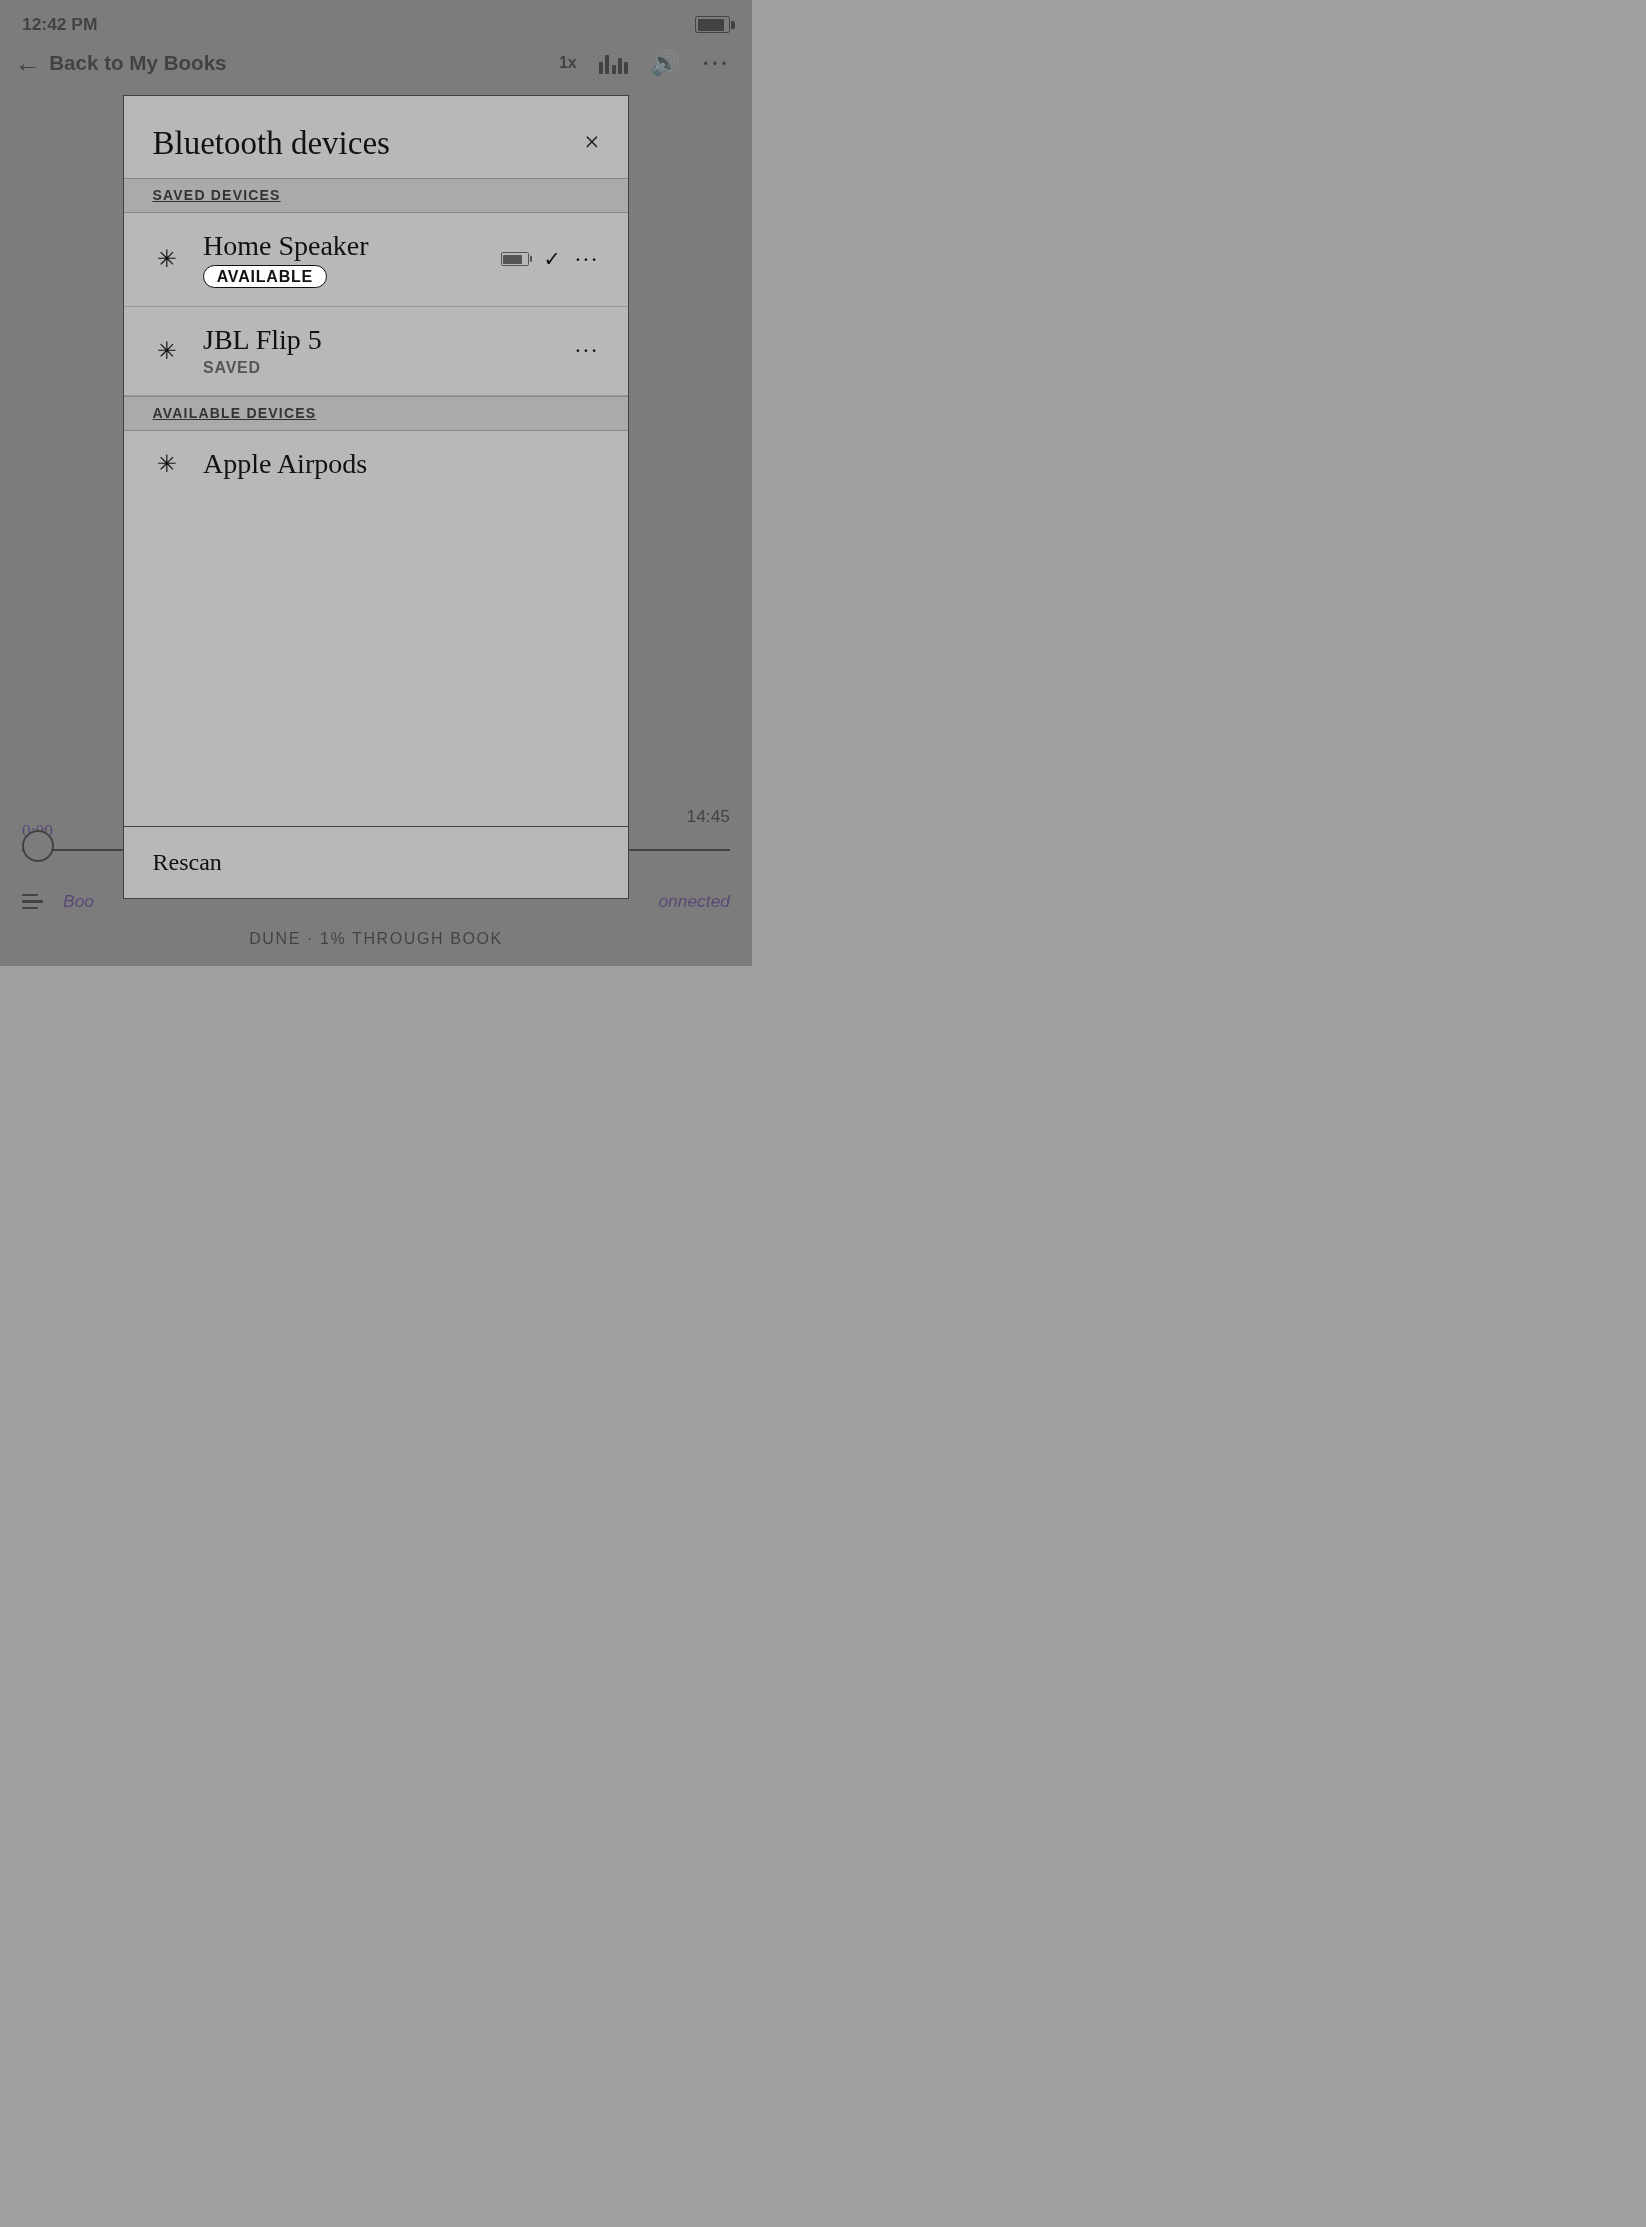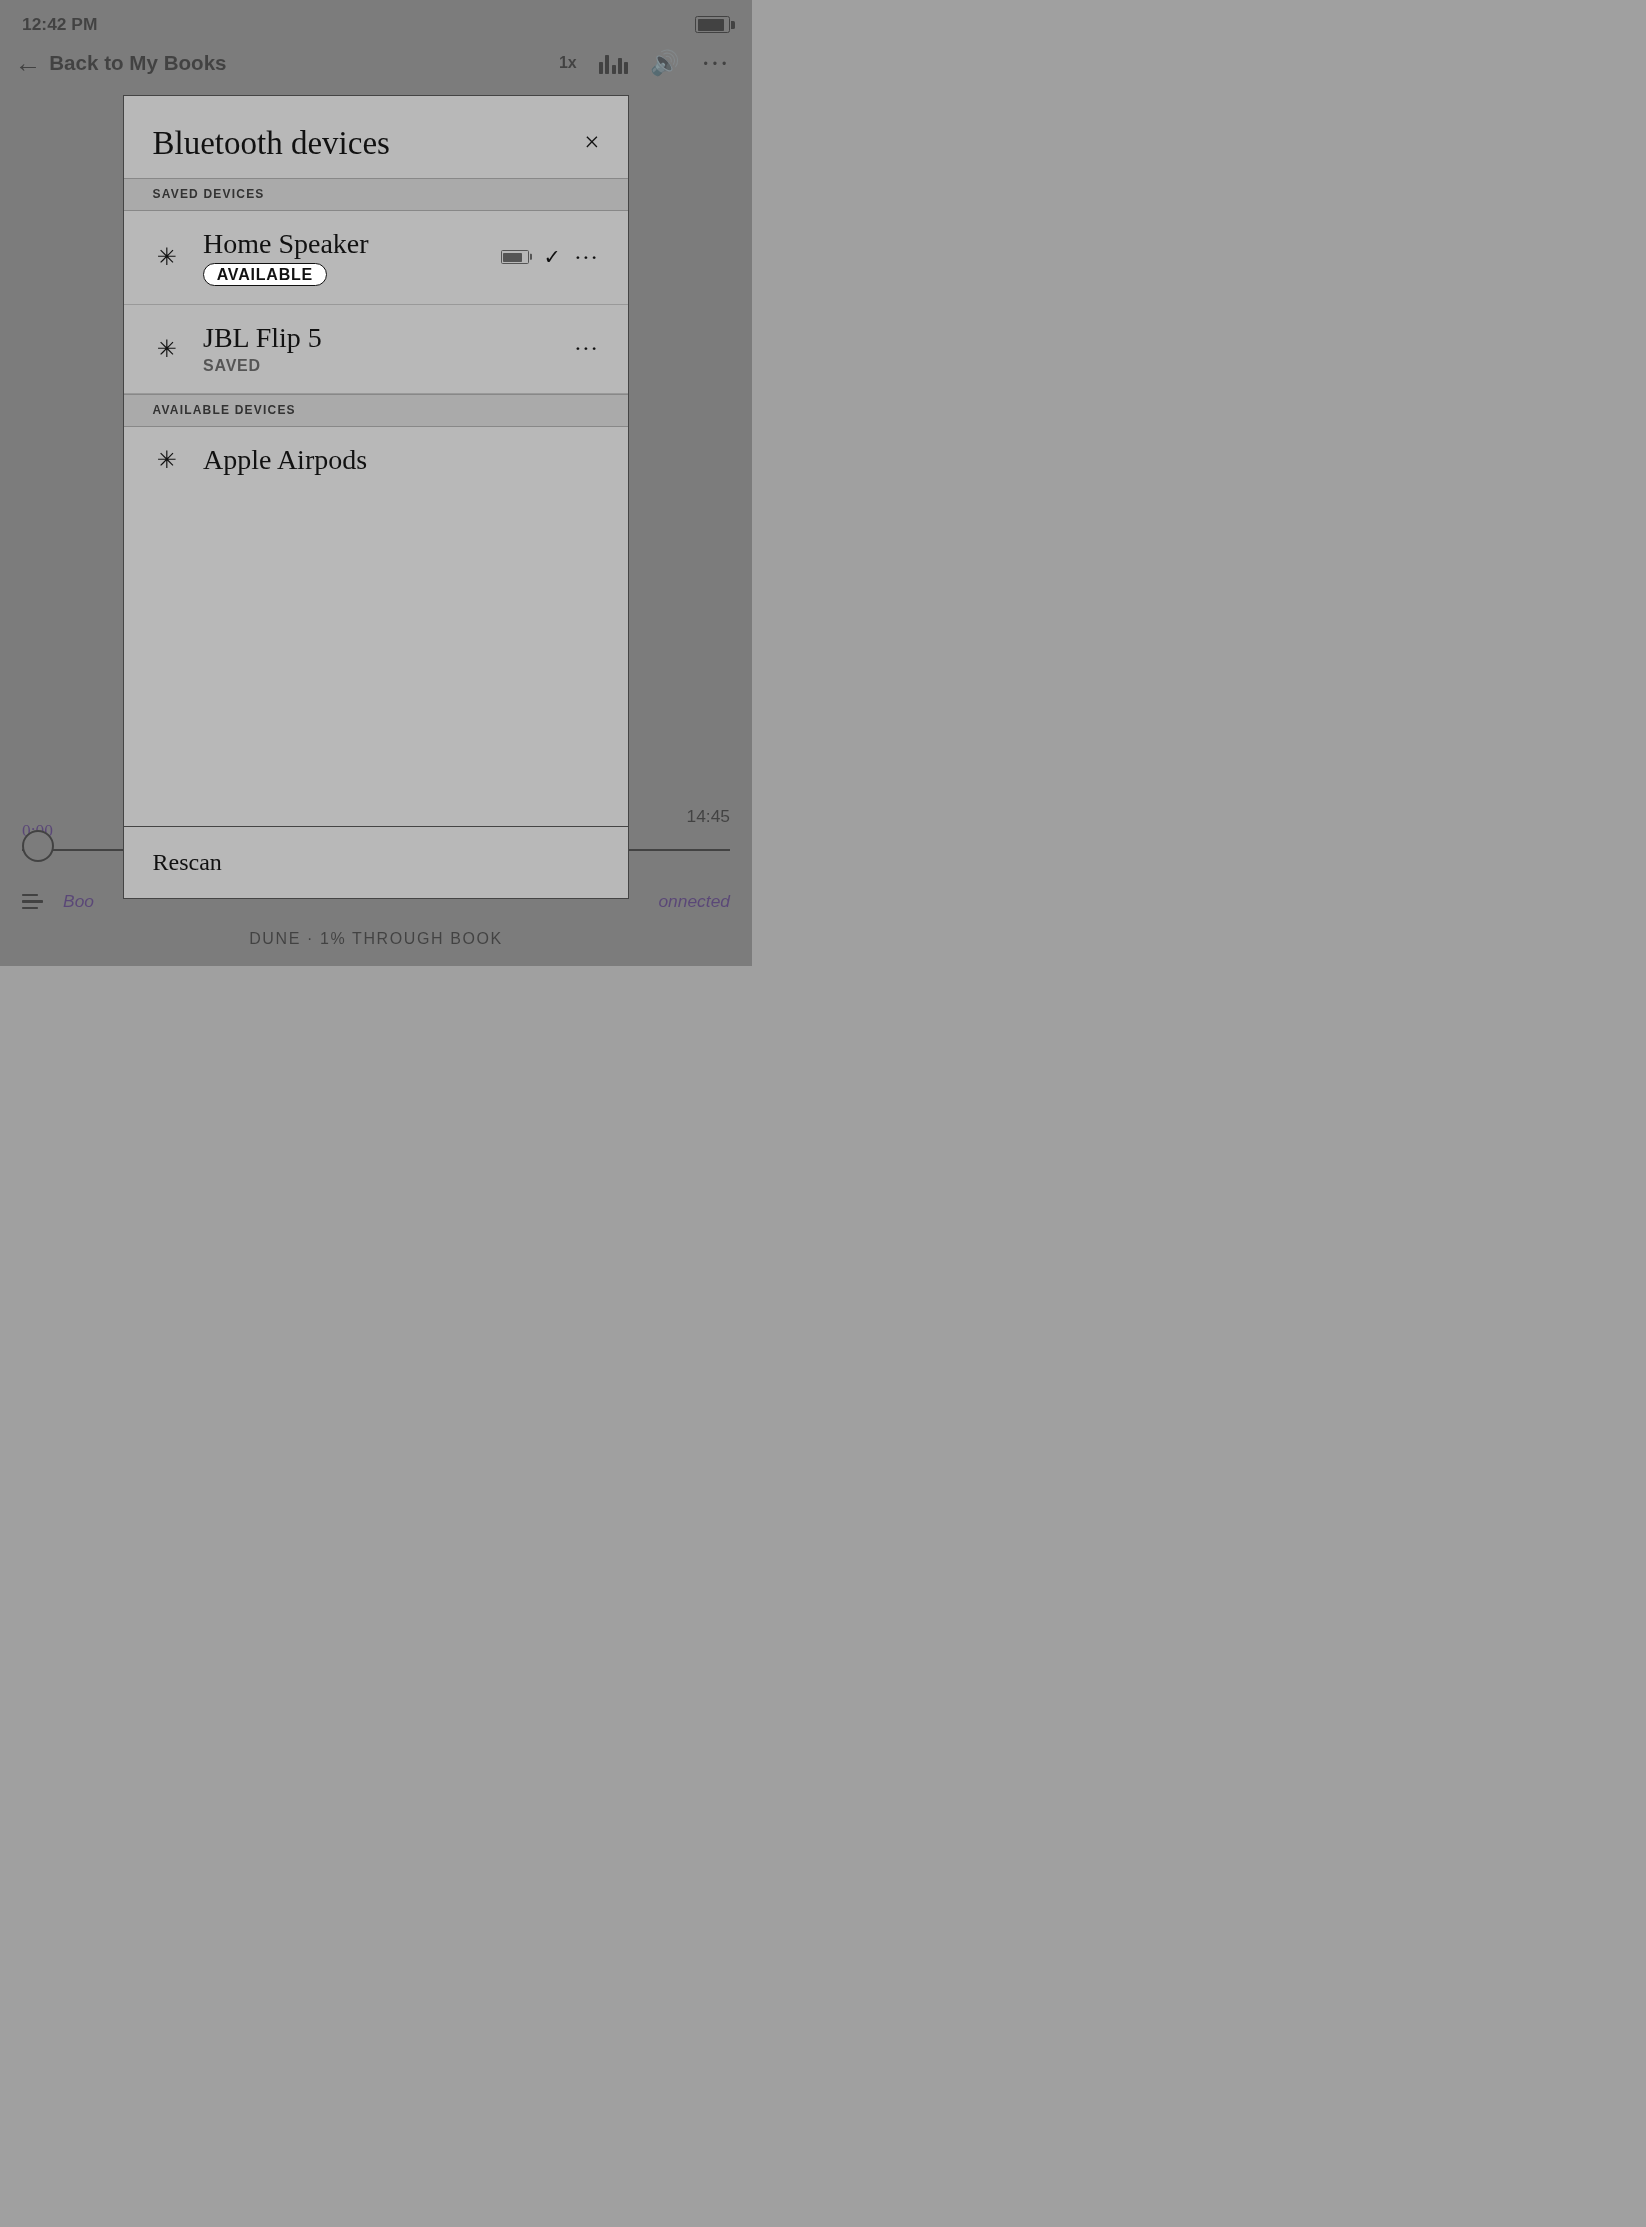--- a/index.html
+++ b/index.html
@@ -268,26 +268,27 @@
 
     
     .section-header {
       background: #aaaaaa;
       padding: 8px 28.5px;
       border-top: 0.8px solid #888;
       border-bottom: 0.8px solid #888;
     }
 
     .section-header-label {
-      font-size: 12px;
+      font-size: 14px;
       font-family: -apple-system, Arial, sans-serif;
       color: #333;
       font-weight: 600;
       letter-spacing: 1.2px;
       text-transform: uppercase;
+      text-decoration: underline;
     }
 
     
     .device-item {
       display: flex;
       align-items: center;
       padding: 17.4px 28.5px;
       border-bottom: 0.8px solid #999;
       cursor: pointer;
     }

